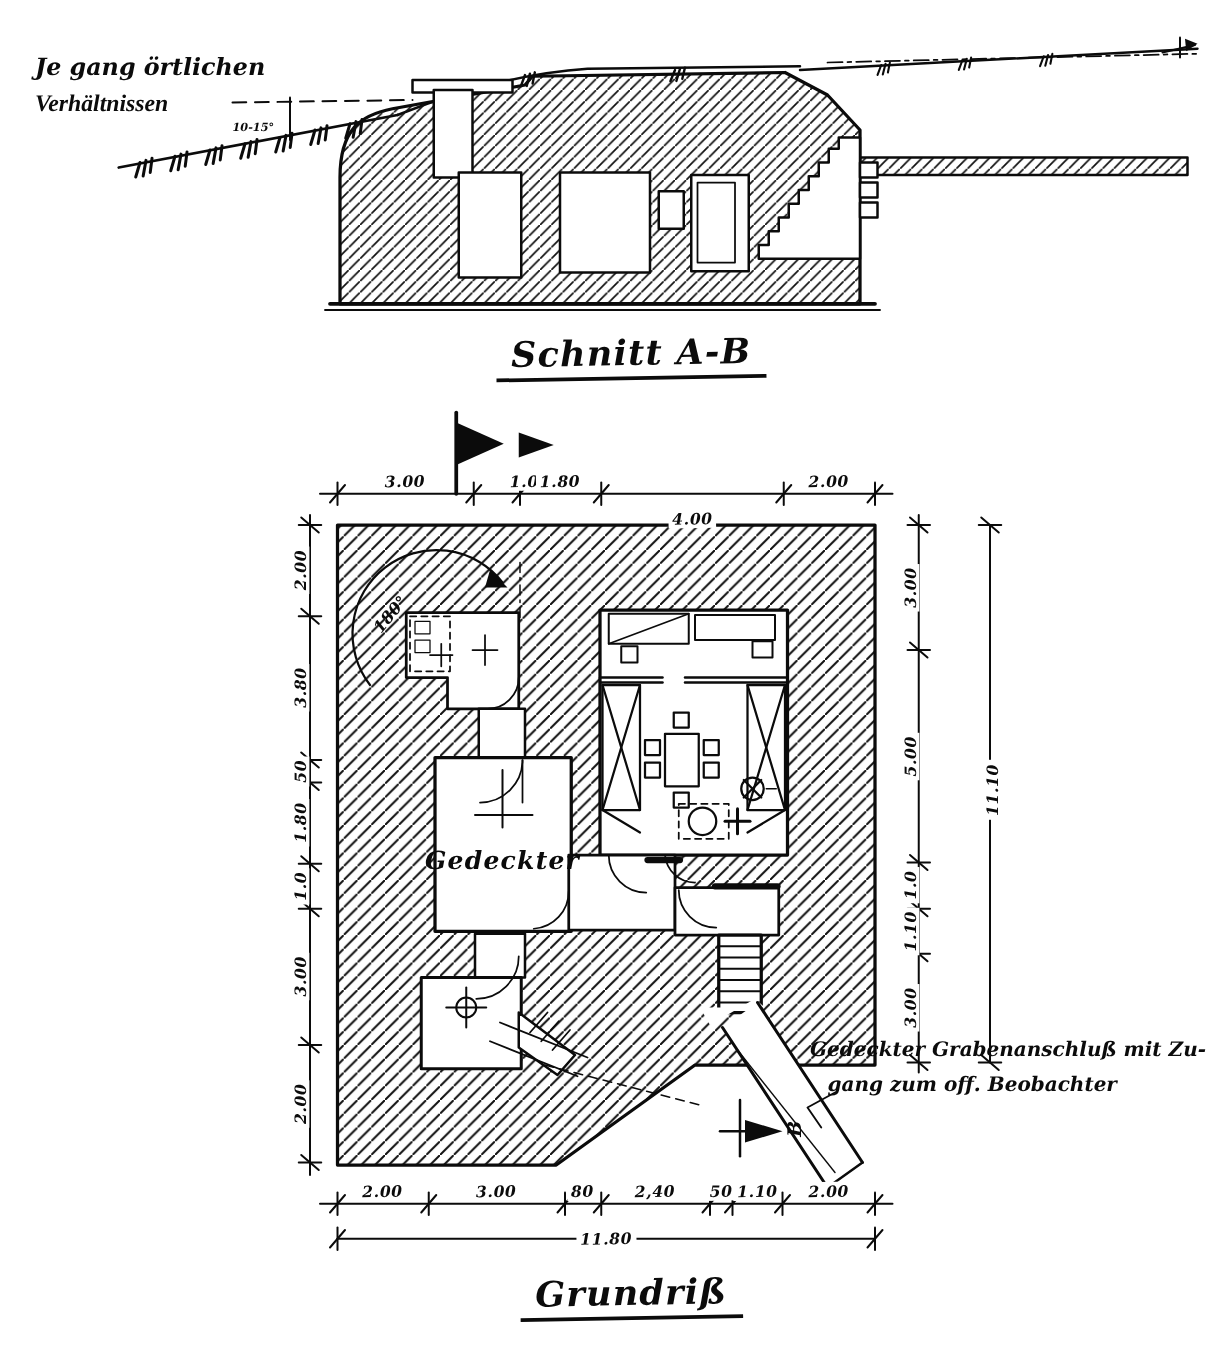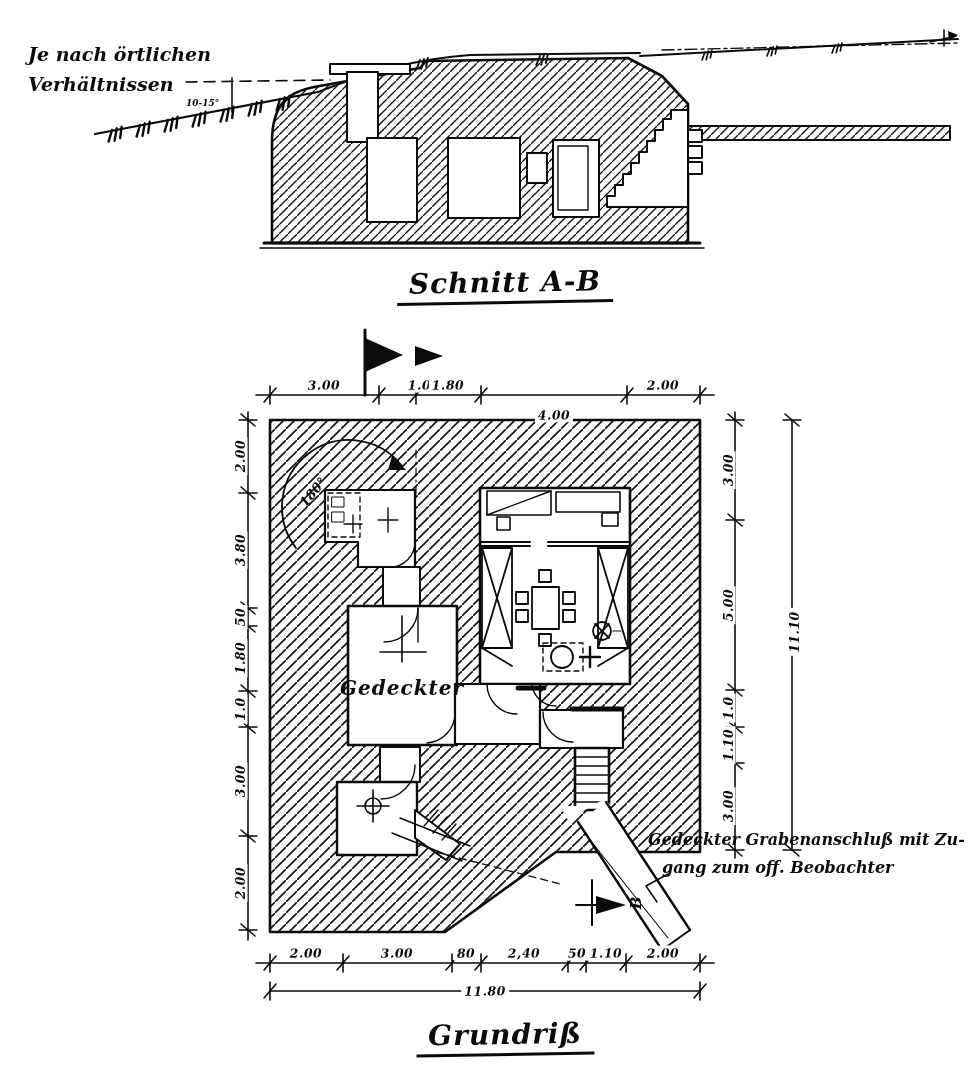--- a/index.html
+++ b/index.html
@@ -281,22 +281,22 @@
     <use href="#tk" transform="translate(735,727) rotate(90)"></use>
     <use href="#tk" transform="translate(735,763) rotate(90)"></use>
     <use href="#tk" transform="translate(735,850) rotate(90)"></use>
 
     <line x1="792" y1="420" x2="792" y2="850"></line>
     <use href="#tk" transform="translate(792,420) rotate(90)"></use>
     <use href="#tk" transform="translate(792,850) rotate(90)"></use>
   </g>
 </svg>
 
-<span class="lbl note" style="left:28px;top:40px;">Je nach örtlichen</span>
-<span class="lbl note" style="left:28px;top:70px;">Verhältnissen</span>
+<span class="lbl note" style="left:28px;top:40px;">Je gang örtlichen</span>
+<span class="lbl note" style="left:28px;top:70px;font-family:Liberation Serif, serif;">Verhältnissen</span>
 <span class="lbl small" style="left:186px;top:80px;">10-15°</span>
 
 <span class="lbl title" style="left:505px;top:266px;">Schnitt A-B</span>
 <span class="lbl title" style="left:505px;top:1018px;">Grundriß</span>
 
 <span class="lbl room" style="left:402px;top:688px;">Gedeckter</span>
 <span class="lbl arc" style="left:313px;top:492px;">180°</span>
 <span class="lbl bmark" style="left:636px;top:903px;">B</span>
 
 <span class="lbl ann" style="left:648px;top:830px;">Gedeckter  Grabenanschluß mit Zu-</span>

